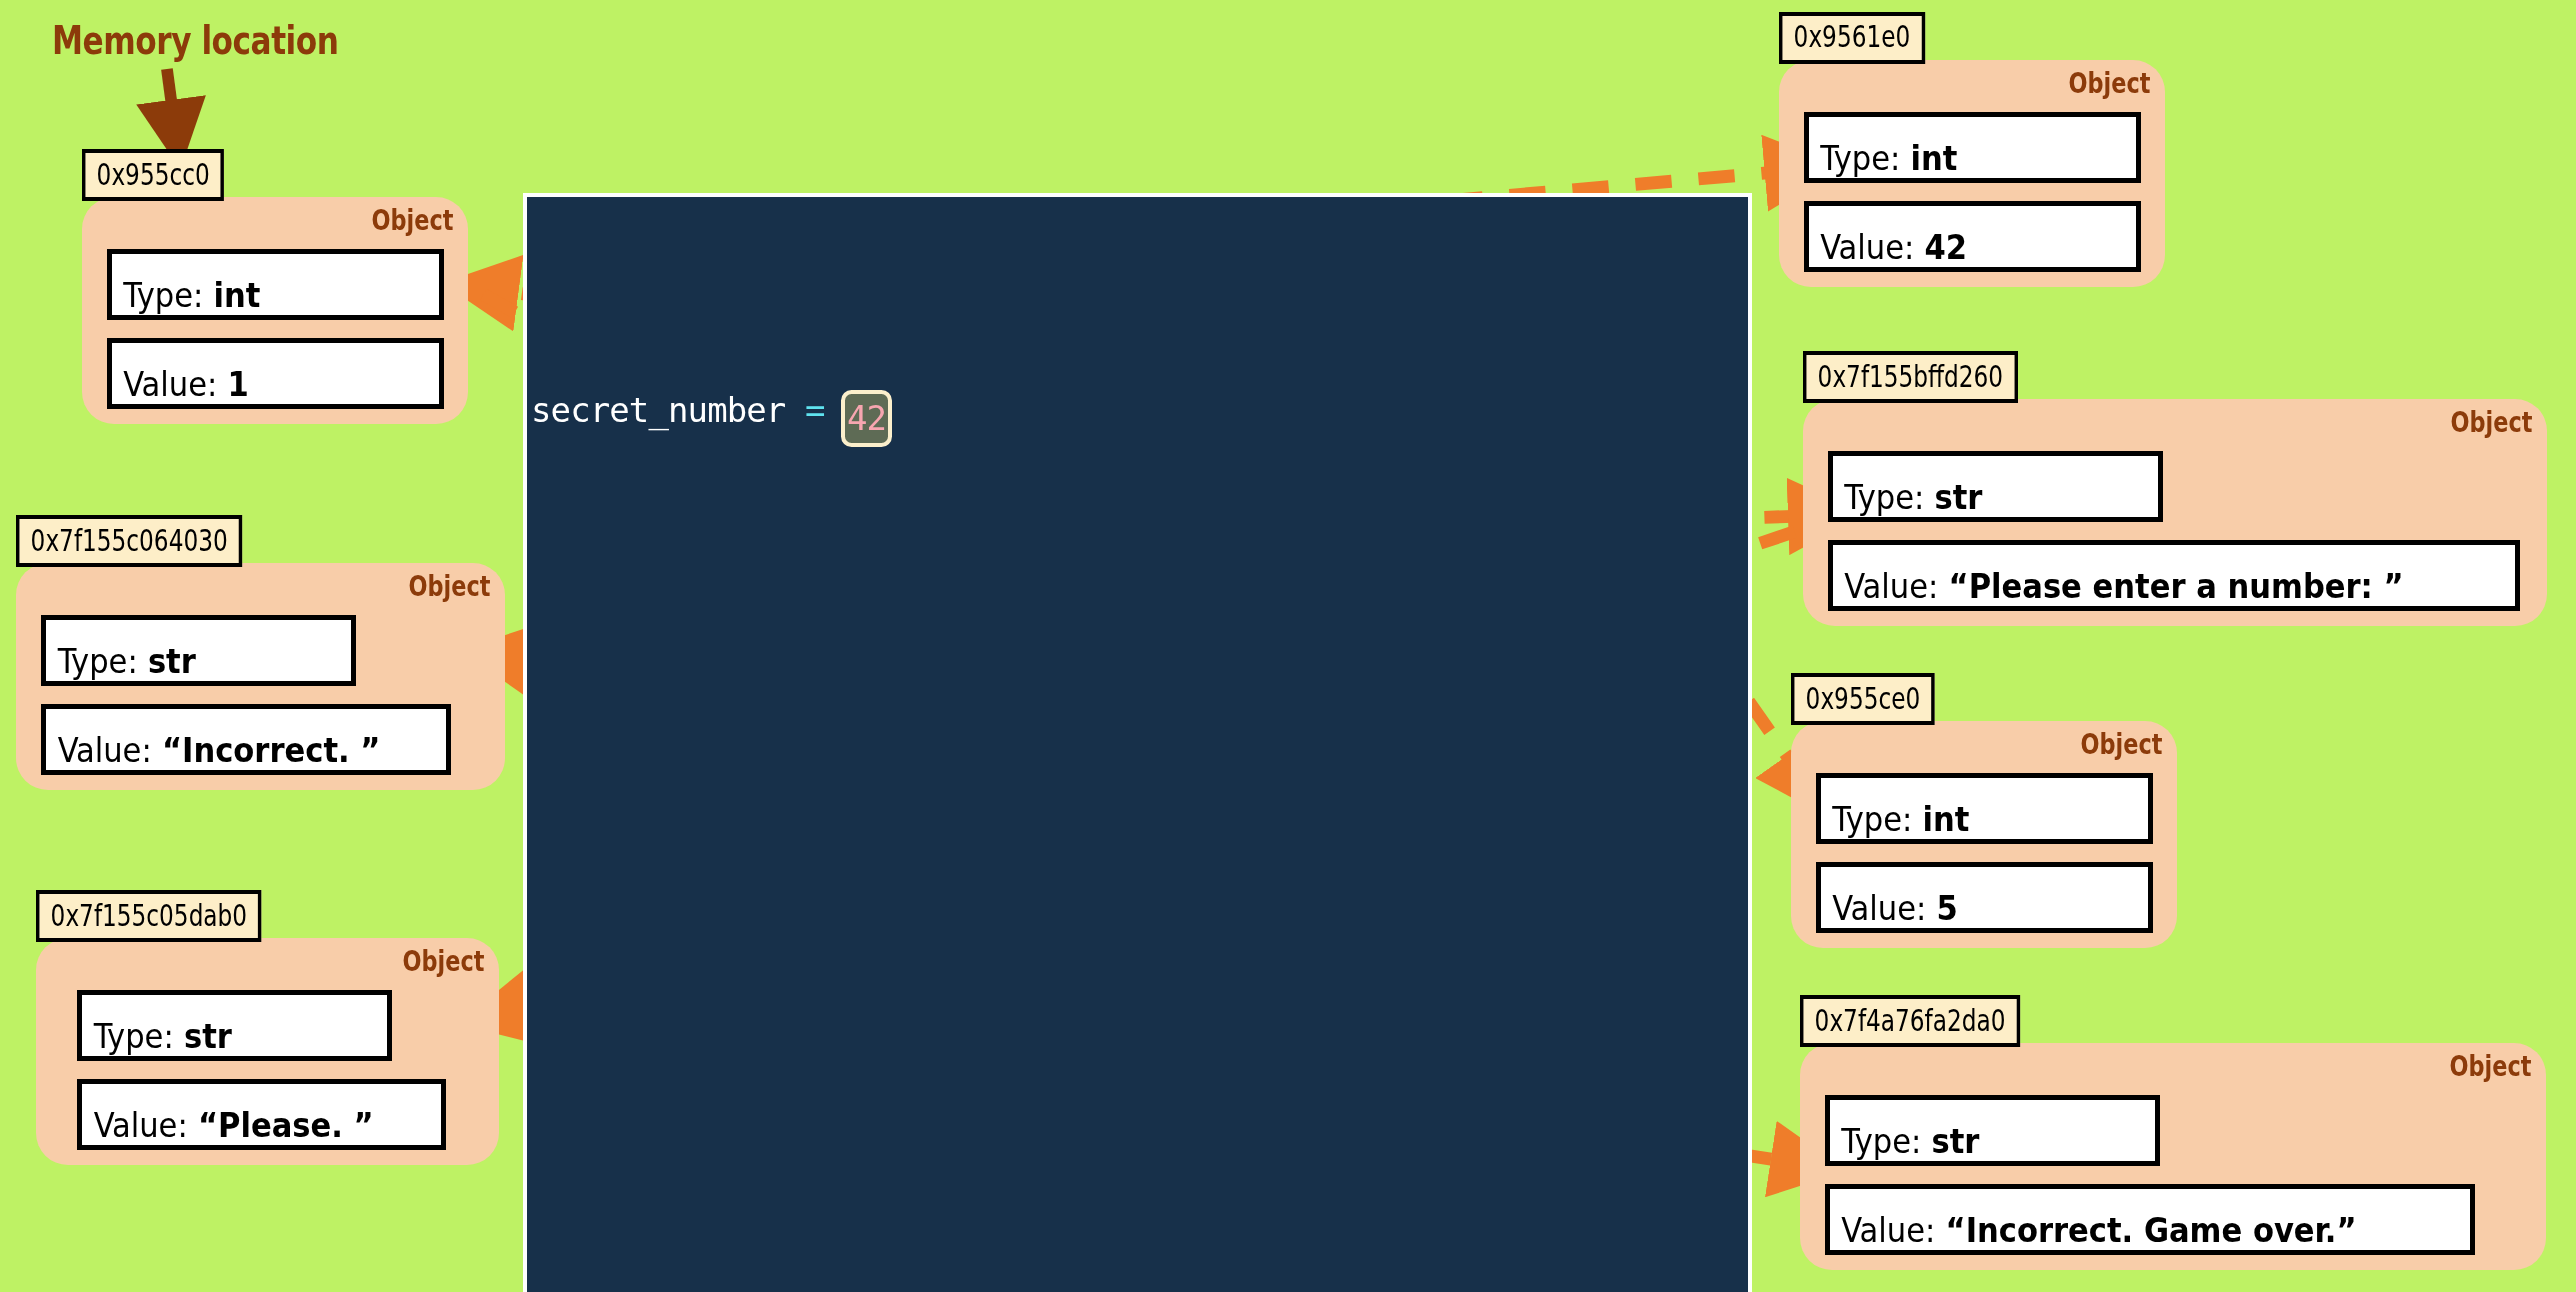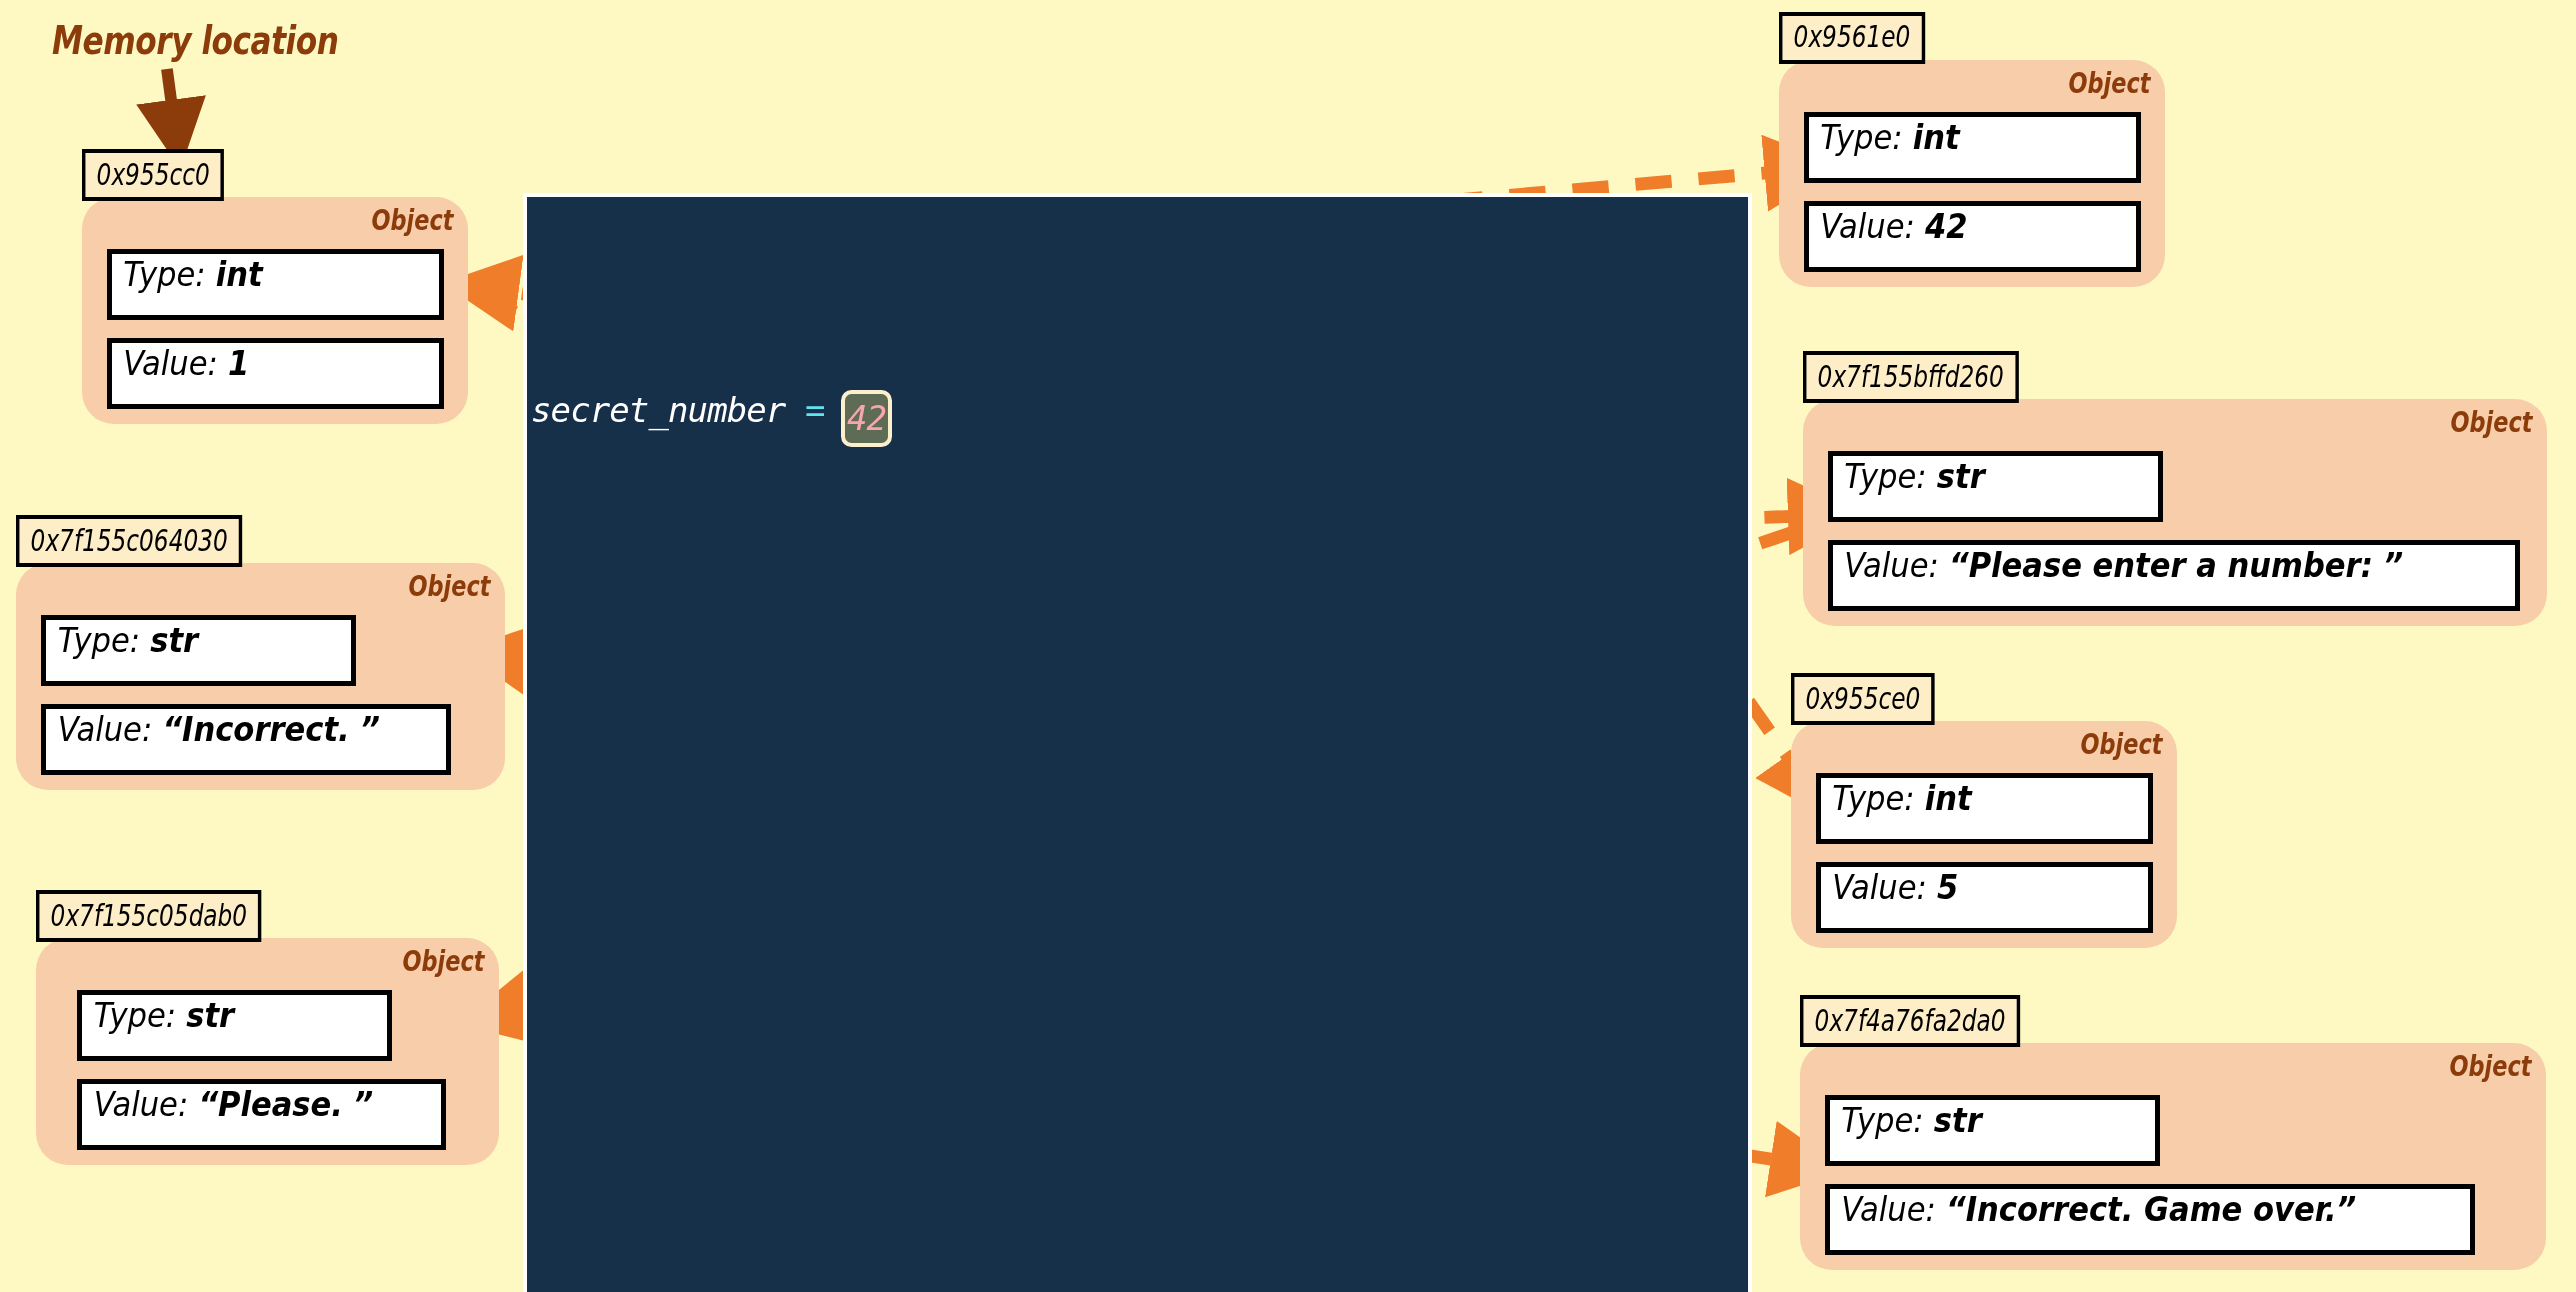--- a/index.html
+++ b/index.html
@@ -1,22 +1,21 @@
 <!DOCTYPE html>
 <html style="font-size:9.4px"><head>
 <meta charset="utf-8">
 <style>
   html,body{margin:0;padding:0;background:#000;}
   #stage{
     position:relative;
     width:2576px;height:1292px;
-    background:#fef9c3;
+    background:#bef264;
     overflow:hidden;
     font-family:"Liberation Sans", sans-serif;
-    font-style:italic;
   }
 
   
   #wires{position:absolute;left:0;top:0;width:2576px;height:1292px;pointer-events:none;}
 
   
   .memloc-label{
     position:absolute;
     left:52px;top:17.6px;
     font-family:"DejaVu Sans", sans-serif;
@@ -61,21 +60,21 @@
     color:#8c3b0a;
     transform:scaleX(.80);
     transform-origin:right top;
     white-space:nowrap;
   }
   .field{
     background:#ffffff;
     border:5.3px solid #000;
     box-sizing:border-box;
     display:flex;
-    align-items:flex-start;
+    align-items:flex-end;
     padding:0 11.7px;
     font-family:"DejaVu Sans Condensed","DejaVu Sans", sans-serif;
     font-size:34px;
     color:#000;
     white-space:nowrap;
     overflow:hidden;
   }
   .field .lbl{font-weight:400;}
   .field .val{font-weight:700;margin-left:.30em;}
 

